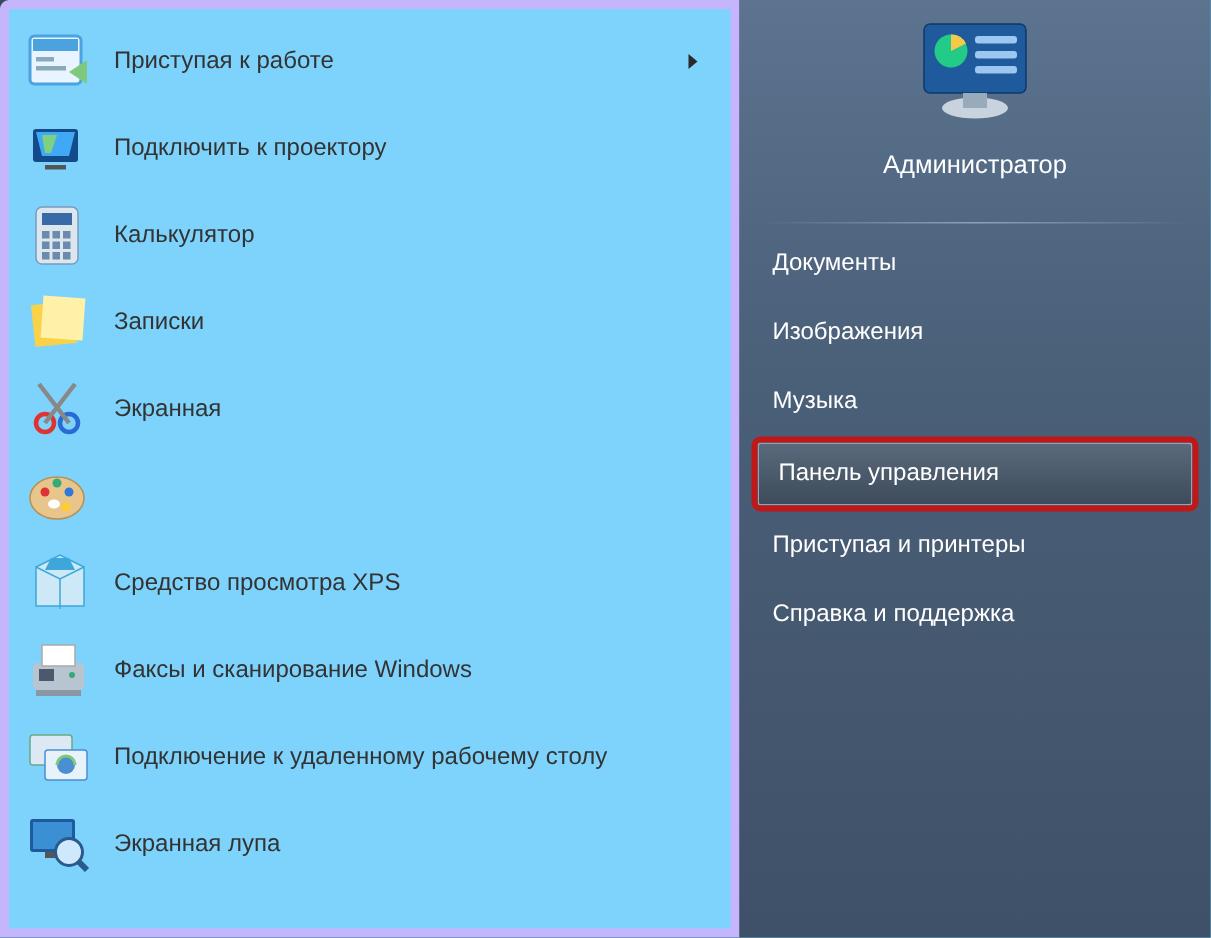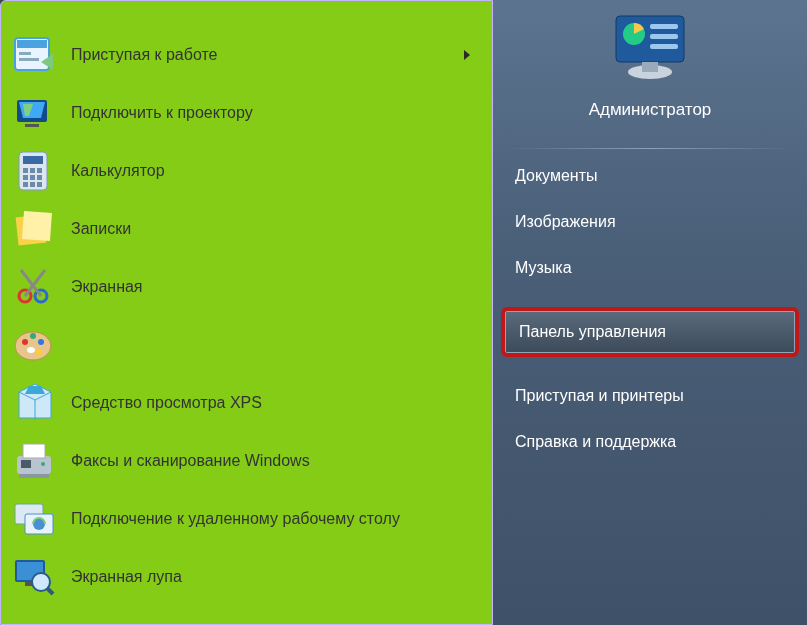--- a/index.html
+++ b/index.html
@@ -12,27 +12,26 @@
     background: #3a4a5a;
   }
   .start-menu {
     display: flex;
     width: 807px;
     height: 625px;
   }
   
   .left-panel {
     width: 493px;
-    background: #84cc16;
-    border: 1px solid #c4b5fd;
+    background: #7dd3fc;
+    border: 6px solid #c4b5fd;
     border-radius: 6px 0 0 0;
     padding: 6px 2px 0 2px;
     display: flex;
     flex-direction: column;
-    justify-content: center;
   }
   .program-item {
     display: flex;
     align-items: center;
     padding: 4px 8px;
     min-height: 58px;
     color: #2a2a2a;
     cursor: pointer;
     position: relative;
   }
@@ -86,21 +85,21 @@
   .right-item {
     color: #fff;
     font-size: 16px;
     padding: 14px 22px;
     cursor: pointer;
   }
   .right-item.highlighted {
     border: 4px solid #c01818;
     background: linear-gradient(to bottom, #5a6b7d, #3c4a59);
     border-radius: 6px;
-    margin: 16px 8px;
+    margin: 0 8px;
     padding: 12px 14px;
     box-shadow: inset 0 0 0 1px #92a3b5;
   }
 </style>
 </head>
 <body>
 
 <div class="start-menu">
 
   <div class="left-panel" id="left-panel">

